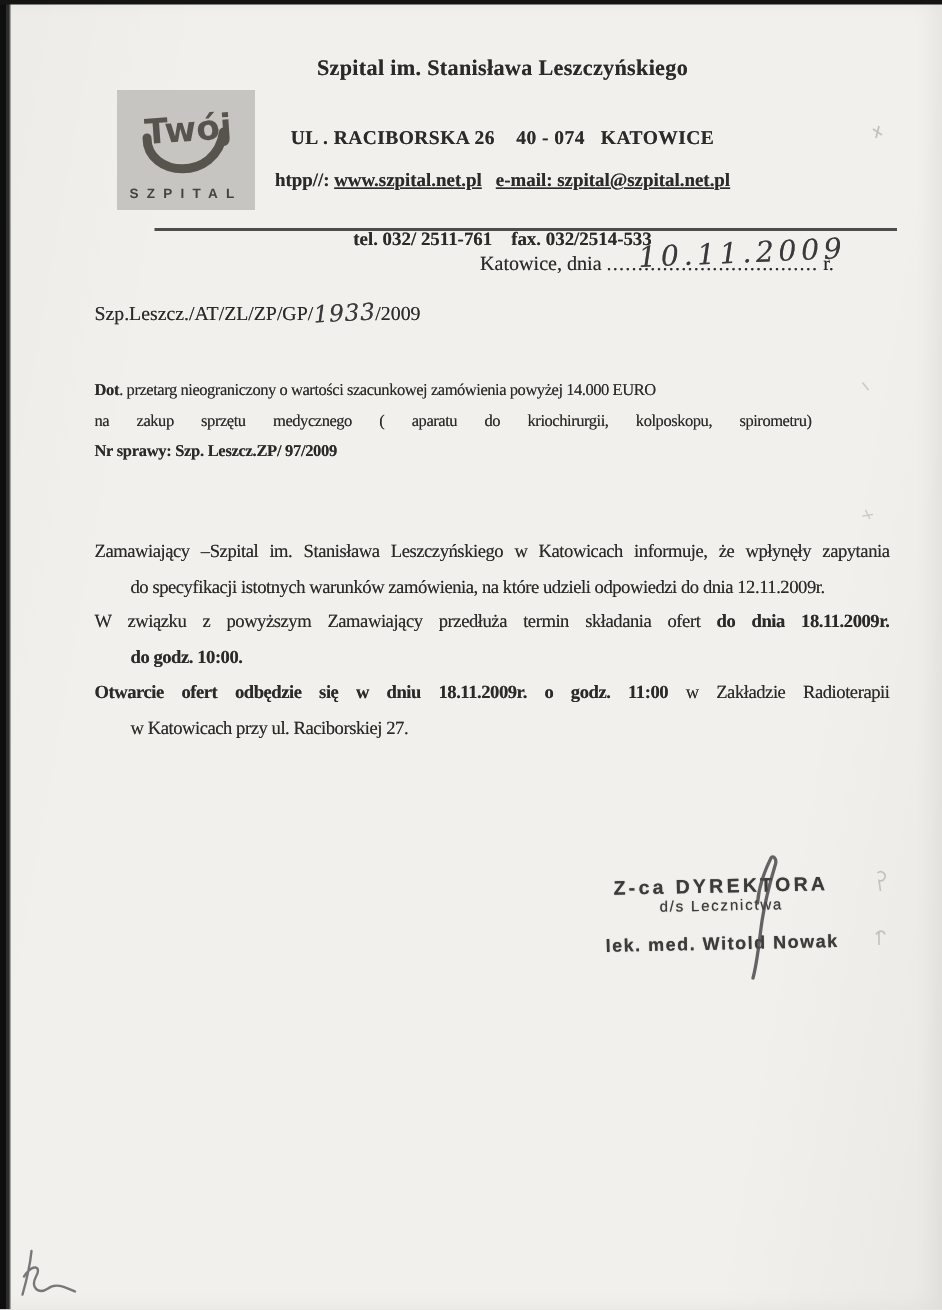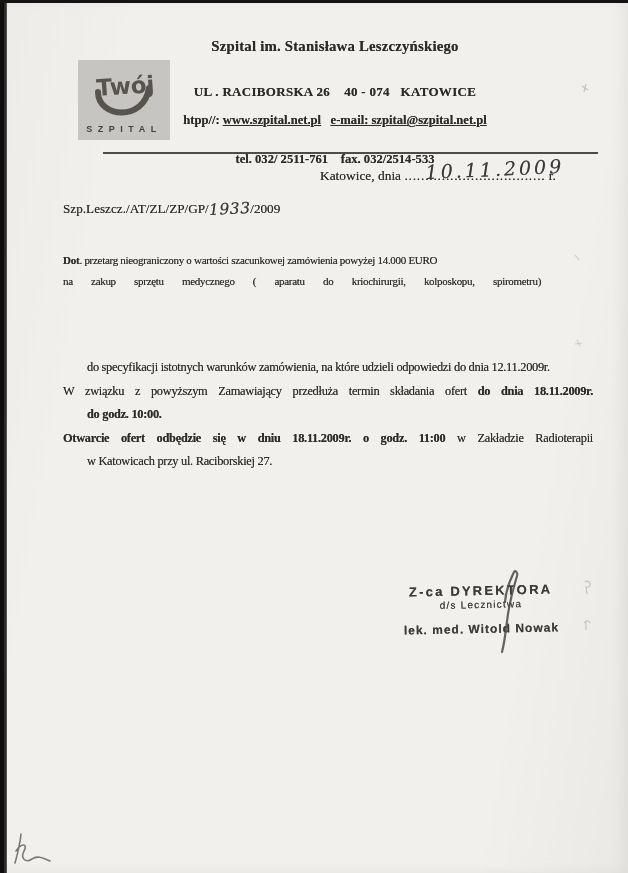--- a/index.html
+++ b/index.html
@@ -108,24 +108,26 @@
     <span>Katowice, dnia </span><span class="leader"><span class="leader-dots">..................................</span><span class="hand-date">10.11.2009</span></span><span> r.</span>
   </div>
 
   <div class="reference ink">
     <span>Szp.Leszcz./AT/ZL/ZP/GP/</span><span class="hand-ref">1933</span><span>/2009</span>
   </div>
 
   <div class="subject ink">
     <div><b>Dot</b><span>. przetarg nieograniczony o wartości szacunkowej zamówienia powyżej 14.000 EURO</span></div>
     <div class="just">na zakup sprzętu medycznego ( aparatu do kriochirurgii, kolposkopu, spirometru)</div>
+    <div><b>Nr sprawy: Szp. Leszcz.ZP/ 97/2009</b></div>
   </div>
 
 
   <div class="body-block ink">
+    <div class="line-just">Zamawiający –Szpital im. Stanisława Leszczyńskiego w Katowicach informuje, że wpłynęły zapytania</div>
     <div class="line-left">do specyfikacji istotnych warunków zamówienia, na które udzieli odpowiedzi do dnia 12.11.2009r.</div>
     <div class="line-just"><span>W związku z powyższym Zamawiający przedłuża termin składania ofert</span> <b>do dnia 18.11.2009r.</b></div>
     <div class="line-left"><b>do godz. 10:00.</b></div>
     <div class="line-just"><b>Otwarcie ofert odbędzie się w dniu 18.11.2009r. o godz. 11:00</b> <span>w Zakładzie Radioterapii</span></div>
     <div class="line-left">w Katowicach przy ul. Raciborskiej 27.</div>
   </div>
 
   <div class="stamp">
     <div class="stamp-l1">Z-ca DYREKTORA</div>
     <div class="stamp-l2">d/s Lecznictwa</div>

